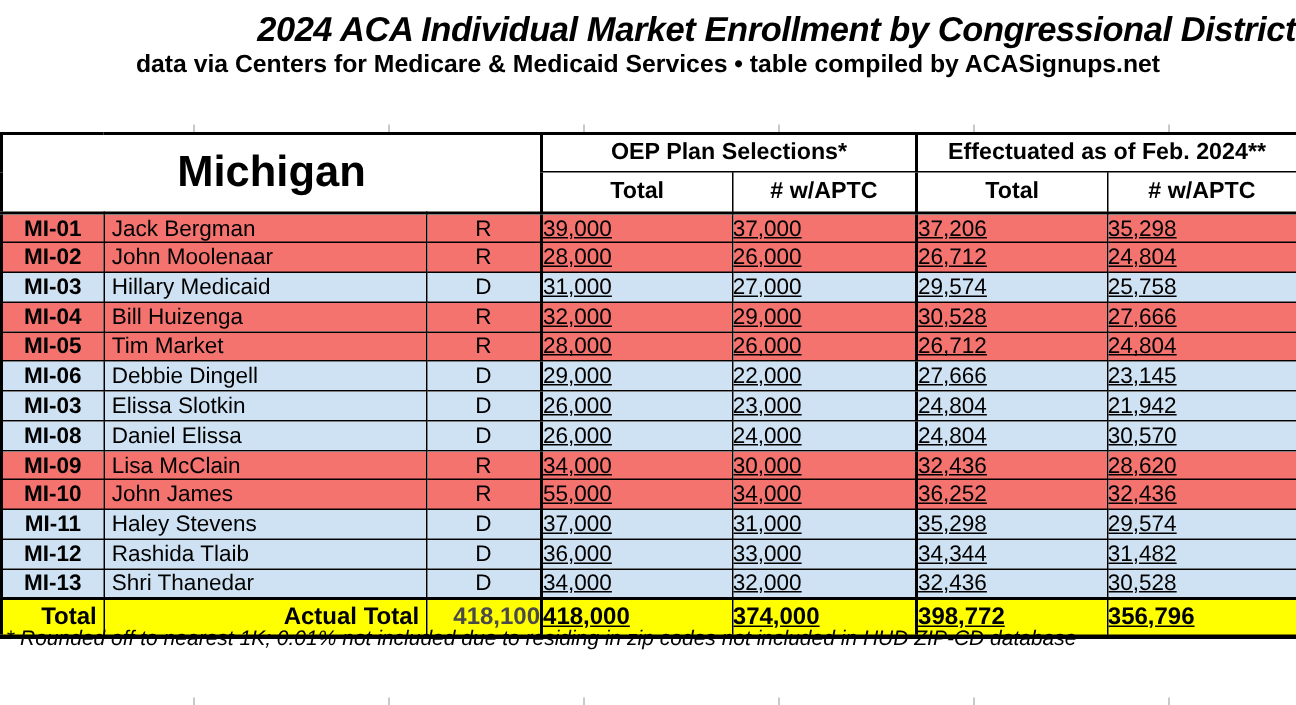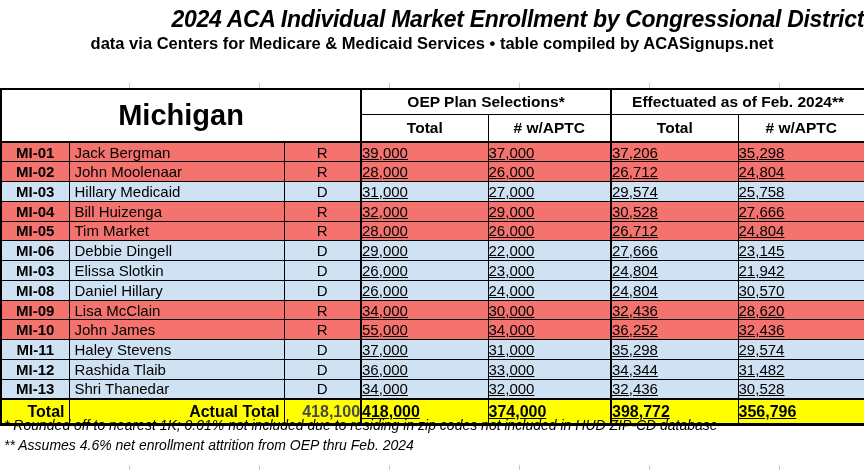--- a/index.html
+++ b/index.html
@@ -136,21 +136,21 @@
         <td class="c-district">MI-03</td>
         <td class="c-rep">Elissa Slotkin</td>
         <td class="c-party">D</td>
         <td class="c-num thick-left">26,000</td>
         <td class="c-num">23,000</td>
         <td class="c-num thick-left">24,804</td>
         <td class="c-num">21,942</td>
       </tr>
       <tr class="dem-row">
         <td class="c-district">MI-08</td>
-        <td class="c-rep">Daniel Hillary</td>
+        <td class="c-rep">Daniel Elissa</td>
         <td class="c-party">D</td>
         <td class="c-num thick-left">26,000</td>
         <td class="c-num">24,000</td>
         <td class="c-num thick-left">24,804</td>
         <td class="c-num">30,570</td>
       </tr>
       <tr class="rep-row">
         <td class="c-district">MI-09</td>
         <td class="c-rep">Lisa McClain</td>
         <td class="c-party">R</td>
@@ -204,16 +204,15 @@
       <td class="c-num thick-left">418,000</td>
       <td class="c-num">374,000</td>
       <td class="c-num thick-left">398,772</td>
       <td class="c-num">356,796</td>
     </tr>
   </tfoot>
 </table>
 
 <div class="footnotes">
   <div>* Rounded off to nearest 1K; 0.01% not included due to residing in zip codes not included in HUD ZIP-CD database</div>
-  <div>** Assumes 4.6% net enrollment attrition from OEP thru Feb. 2024</div>
 </div>
 
 <div class="grid-stub stub-bottom"></div>
 
 </body></html>

